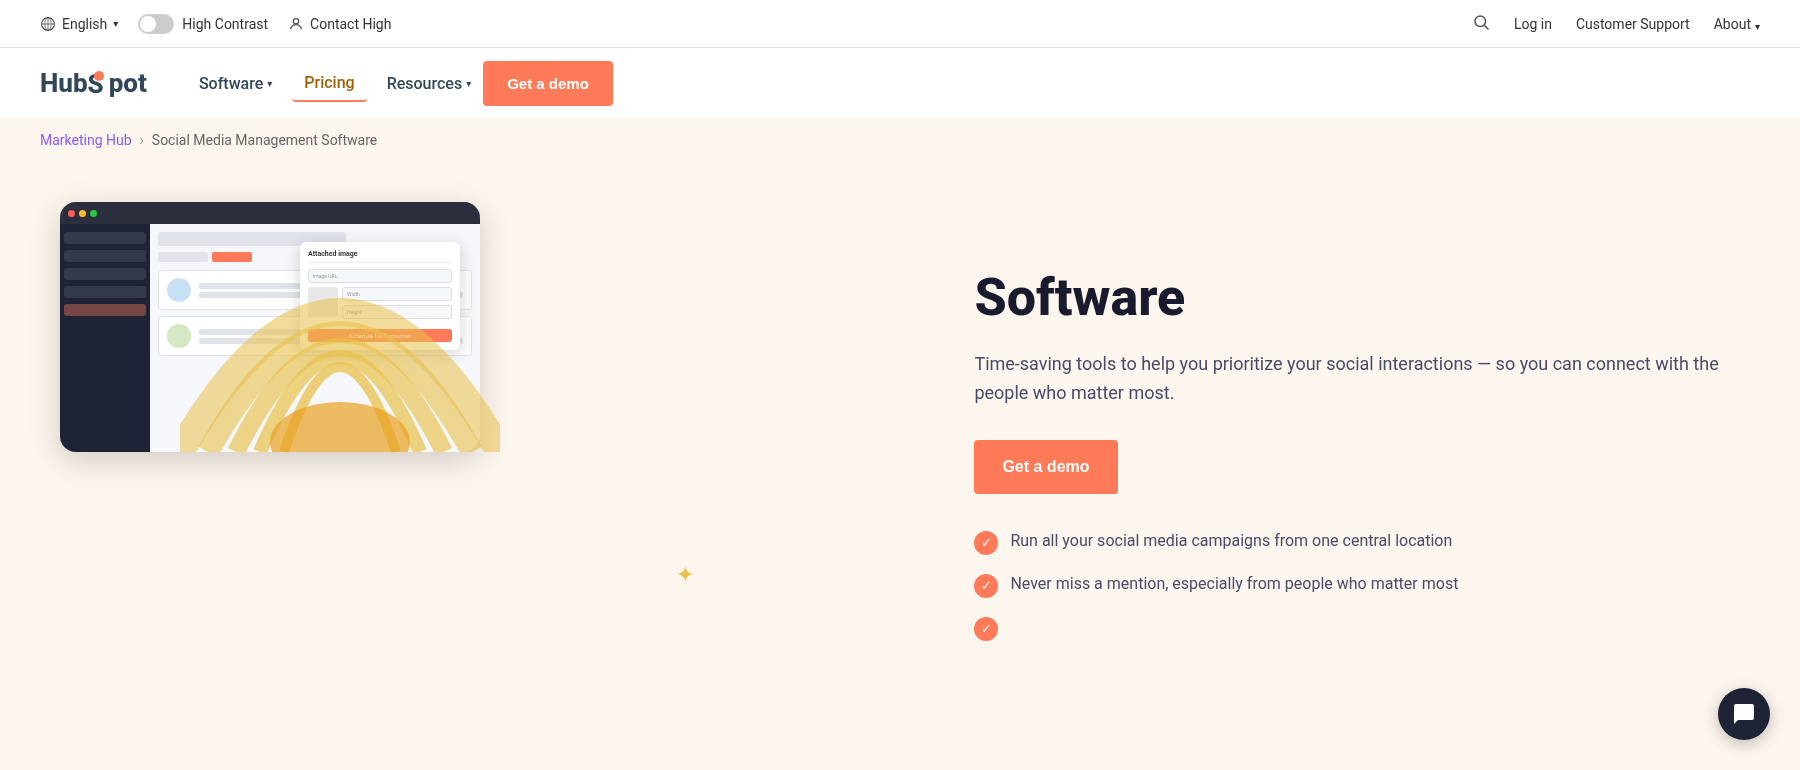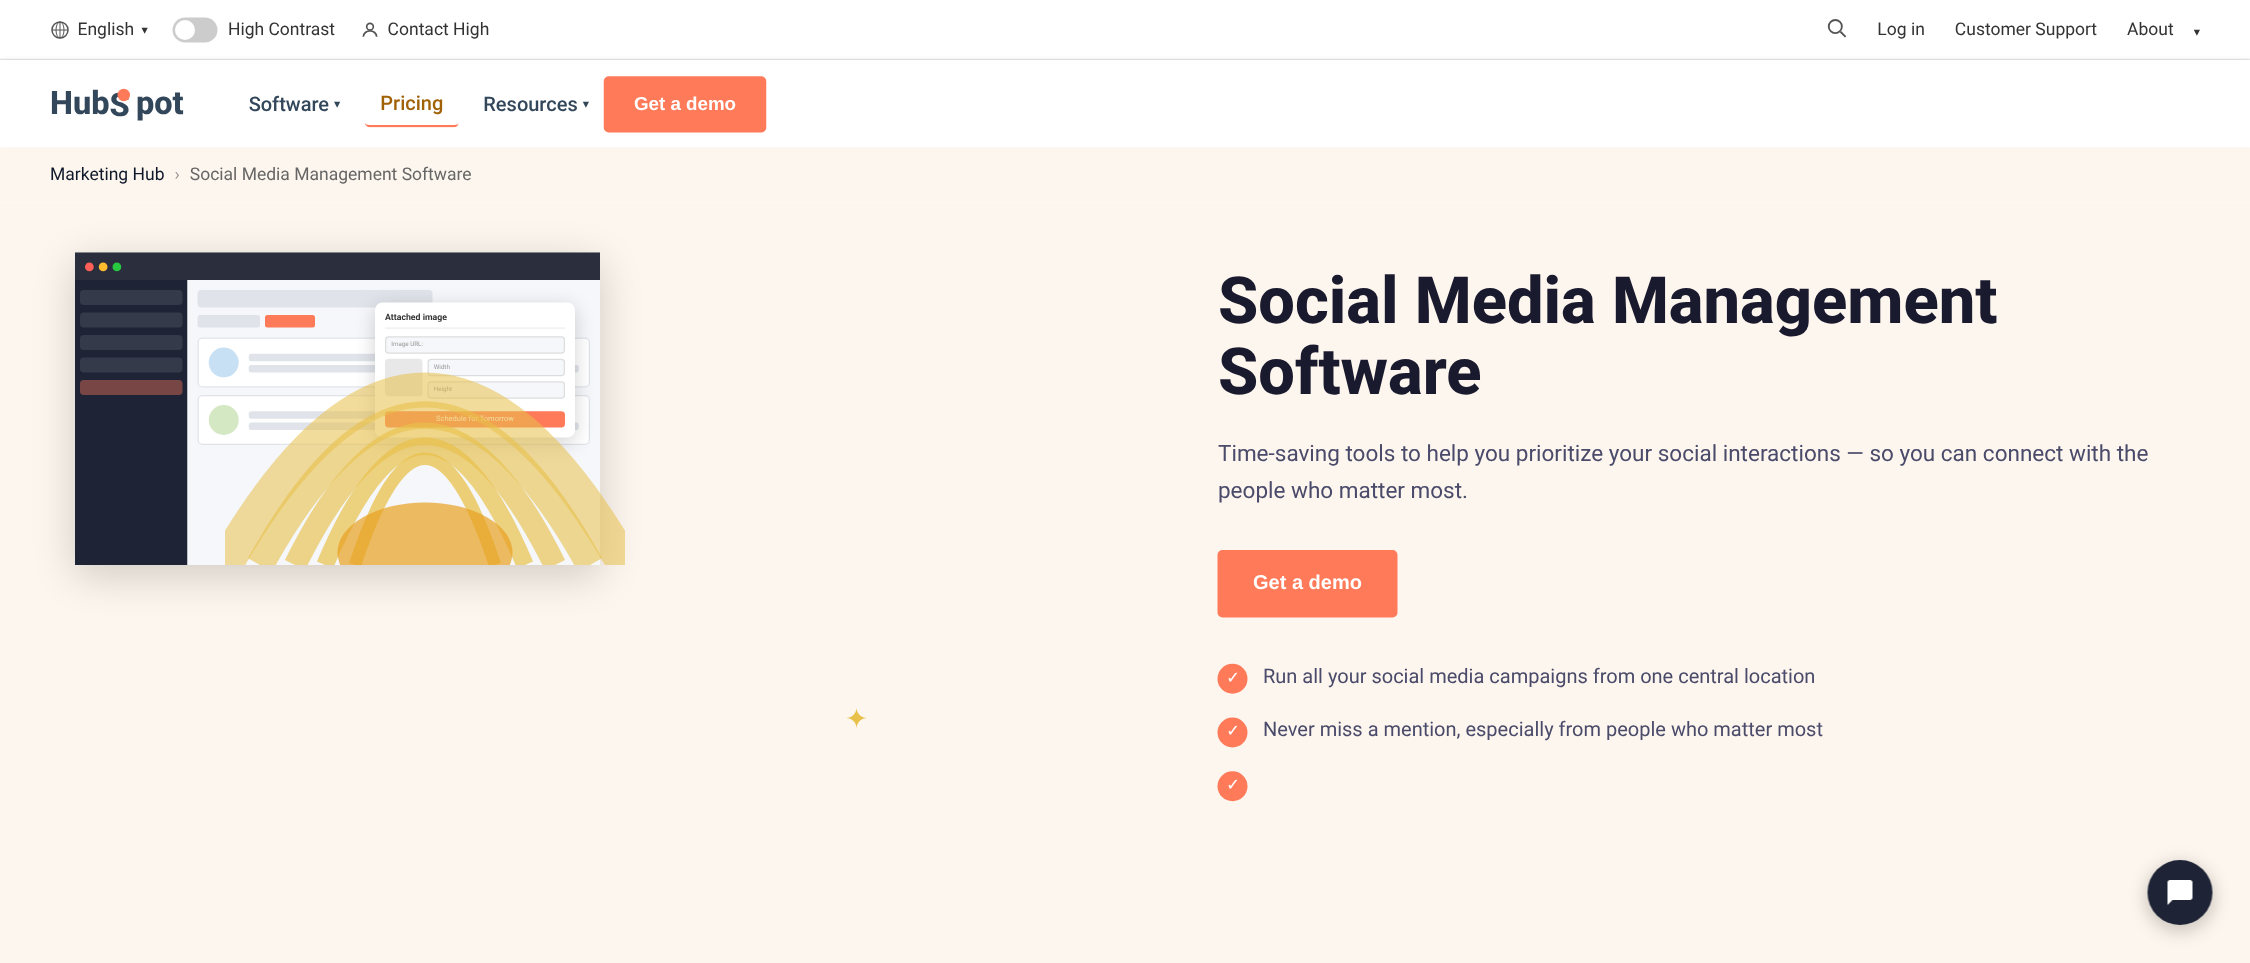--- a/index.html
+++ b/index.html
@@ -80,21 +80,21 @@
       text-decoration: none;
       cursor: pointer;
     }
     .search-icon-btn {
       cursor: pointer;
       color: #333;
     }
     .about-link {
       display: flex;
       align-items: flex-end;
-      gap: 16px;
+      gap: 4px;
       font-size: 14px;
       color: #333;
       cursor: pointer;
     }
     .chevron-down {
       font-size: 10px;
     }
 
     
     .main-nav {
@@ -164,21 +164,21 @@
     
     .breadcrumb-bar {
       background: #fdf6ee;
       padding: 14px 40px;
       display: flex;
       align-items: center;
       gap: 8px;
       font-size: 14px;
     }
     .breadcrumb-link {
-      color: #0f172a;
+      color: #8b5cf6;
       cursor: pointer;
       text-decoration: none;
     }
     .breadcrumb-sep { color: #999; }
     .breadcrumb-current { color: #666; }
 
     
     .hero-section {
       background: #fdf6ee;
       min-height: 620px;
@@ -190,21 +190,21 @@
     }
     .hero-image-col {
       width: 52%;
       position: relative;
       flex-shrink: 0;
     }
     .hero-screenshot {
       width: 420px;
       height: 250px;
       background: #2a2a2a;
-      border-radius: 0;
+      border-radius: 16px;
       margin-left: 20px;
       position: relative;
       overflow: hidden;
       box-shadow: 0 8px 32px rgba(0,0,0,0.18);
     }
     
     .screenshot-inner {
       width: 100%;
       height: 100%;
       background: #f0f4f8;
@@ -561,21 +561,21 @@
         <path d="M80 220 Q160 30 240 220" stroke="#e8c04a" stroke-width="14" fill="none" opacity="0.7"></path>
         <path d="M104 220 Q160 50 216 220" stroke="#e8c04a" stroke-width="10" fill="none" opacity="0.75"></path>
 
         <ellipse cx="160" cy="210" rx="70" ry="40" fill="#e8a020" opacity="0.7"></ellipse>
       </svg>
     </div>
   </div>
 
   <div class="hero-content">
     <h1 class="hero-title">
-      <span>Social Media Management</span><br>
+      <br>
       <span>Software</span>
     </h1>
     <p class="hero-subtitle">Time-saving tools to help you prioritize your social interactions — so you can connect with the people who matter most.</p>
     <button class="hero-cta">Get a demo</button>
     <ul class="feature-list">
       <li class="feature-item">
         <div class="check-icon">✓</div>
         <span>Run all your social media campaigns from one central location</span>
       </li>
       <li class="feature-item">

